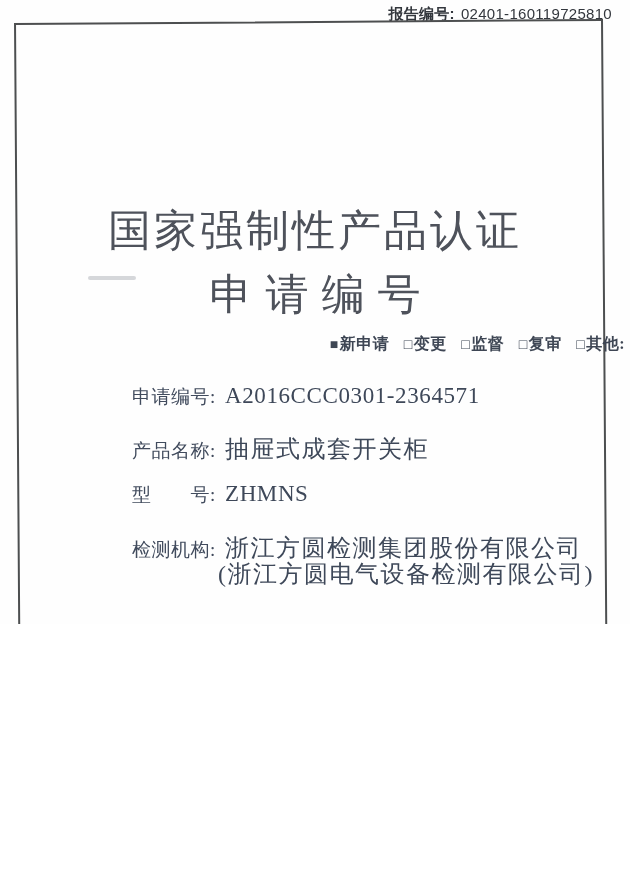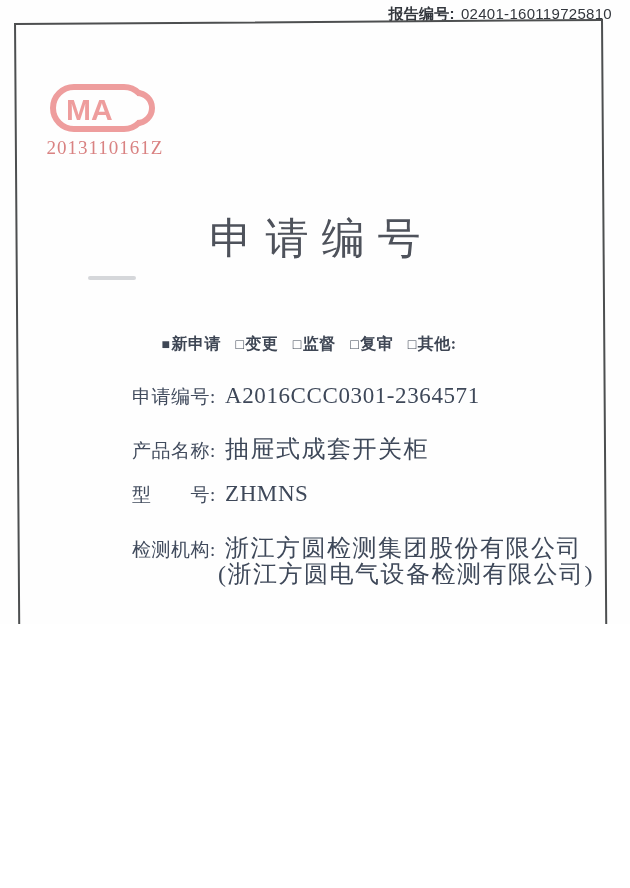--- a/index.html
+++ b/index.html
@@ -40,21 +40,21 @@
   .cnas-code {
     margin-top:1px; font-size:13px; color:#7d87c0; letter-spacing:1.2px;
     font-family:"Liberation Sans", sans-serif;
   }
   
   .title-block { position:absolute; left:0; right:0; top:203px; text-align:center; color:#4e525b; }
   .title-line1 { font-size:43px; letter-spacing:3px; line-height:56px; }
   .title-line2 { font-size:43px; letter-spacing:13px; line-height:52px; margin-top:10px; text-indent:13px; }
   
   .apptype-row {
-    position:absolute; left:0; right:12px; top:334px; text-align:center;
+    position:absolute; left:0; right:0; top:334px; text-align:right;
     font-size:16px; font-weight:bold; color:#3e4654; letter-spacing:0.5px;
   }
   .apptype-opt { margin:0 5px; white-space:nowrap; }
   .apptype-opt .box { margin-right:1px; font-size:14px; }
   
   .field-row { position:absolute; left:132px; white-space:nowrap; }
   .row-appno { top:383px; }
   .row-product { top:433px; }
   .row-model { top:481px; }
   .row-org { top:532px; }
@@ -81,32 +81,24 @@
 <body>
 
 <div class="page">
 
   <div class="report-number">
     <span class="lbl">报告编号:</span><span>02401-160119725810</span>
   </div>
 
   <div class="page-border"></div>
 
-  <div class="cma-block">
-    <svg width="112" height="52" viewBox="0 0 112 52">
-      <rect x="4" y="5" width="92" height="42" rx="21" fill="none" stroke="#ee9d9d" stroke-width="6"></rect>
-      <rect x="88" y="14" width="18" height="24" fill="#fefefe"></rect>
-      <path d="M88 41 A15 15 0 1 0 88 11" fill="none" stroke="#ee9d9d" stroke-width="6"></path>
-      <text x="17" y="38" font-family="Liberation Sans, sans-serif" font-size="30" font-weight="bold" fill="#ee9d9d" letter-spacing="0">MA</text>
-    </svg>
-    <div class="cma-number">2013110161Z</div>
-  </div>
 
 
   <div class="title-block">
+    <div class="title-line1">国家强制性产品认证</div>
     <div class="title-line2">申请编号</div>
   </div>
 
   <div class="apptype-row">
     <span class="apptype-opt"><span class="box">■</span><span>新申请</span></span>
     <span class="apptype-opt"><span class="box">□</span><span>变更</span></span>
     <span class="apptype-opt"><span class="box">□</span><span>监督</span></span>
     <span class="apptype-opt"><span class="box">□</span><span>复审</span></span>
     <span class="apptype-opt"><span class="box">□</span><span>其他:</span></span>
   </div>

